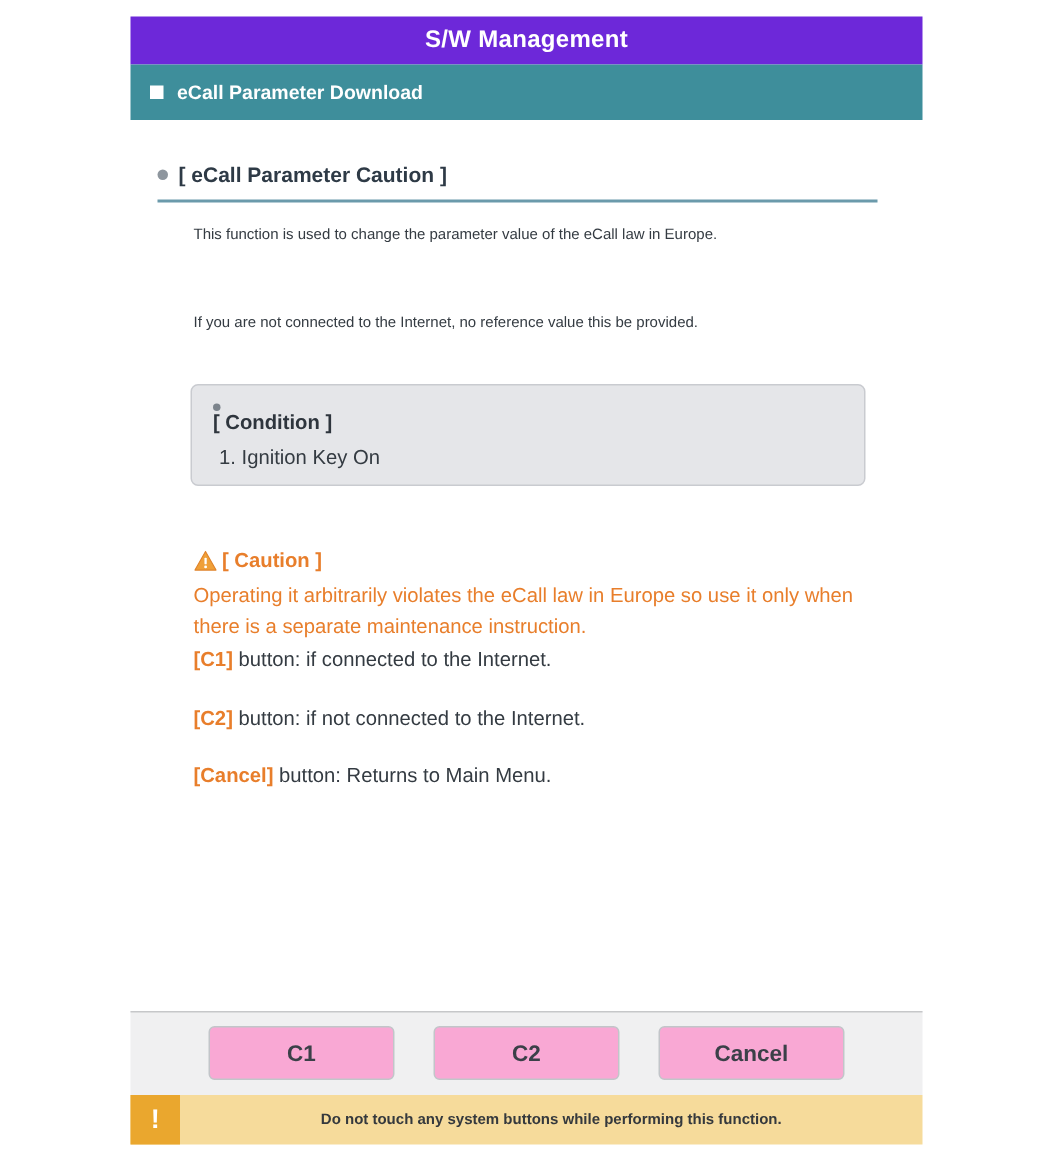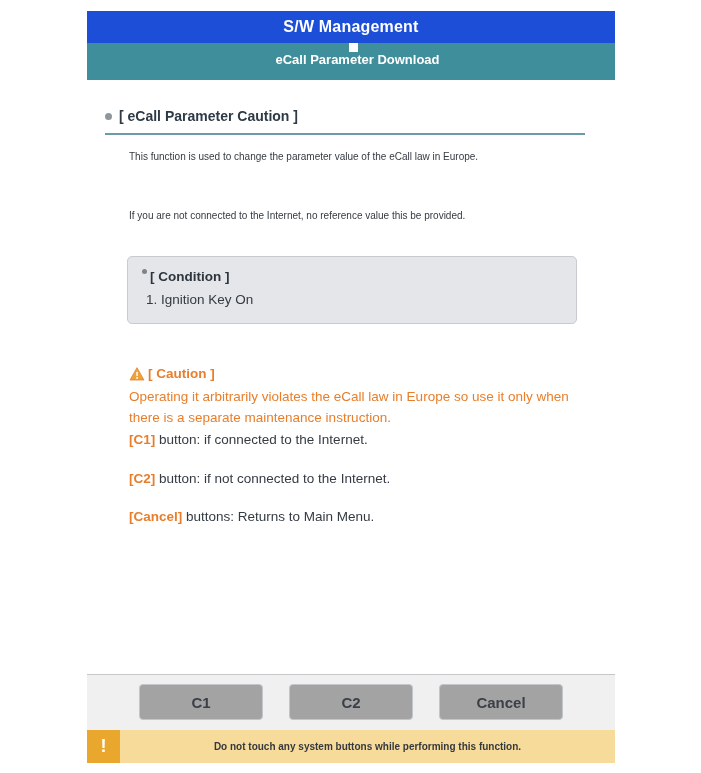--- a/index.html
+++ b/index.html
@@ -5,27 +5,27 @@
   html,body{margin:0;padding:0;}
   body{
     width:701px;height:773px;background:#ffffff;position:relative;
     font-family:"Liberation Sans", sans-serif;
     -webkit-font-smoothing:antialiased;
   }
   .panel{position:absolute;left:87px;top:11px;width:528px;height:752px;}
 
   
   .bar-dark{
-    position:absolute;top:0;left:0;right:0;height:32px;background:#1d4ed8;
+    position:absolute;top:0;left:0;right:0;height:32px;background:#6d28d9;
     display:flex;align-items:center;justify-content:center;
   }
   .bar-dark .title{color:#ffffff;font-weight:bold;font-size:16px;letter-spacing:.2px;}
   .bar-teal{
     position:absolute;top:32px;left:0;right:0;height:37px;background:#3e8e9b;
-    display:flex;align-items:center;padding-left:13px;box-sizing:border-box;flex-direction:column;
+    display:flex;align-items:center;padding-left:13px;box-sizing:border-box;
   }
   .sq{width:9px;height:9px;background:#ffffff;display:inline-block;margin-right:9px;}
   .bar-teal .subtitle{color:#ffffff;font-weight:bold;font-size:13px;}
 
   
   .section-head{
     position:absolute;top:97px;left:18px;right:30px;
     border-bottom:2px solid #6b9aab;padding-bottom:9px;
     display:flex;align-items:center;
   }
@@ -35,21 +35,21 @@
   .para{position:absolute;left:42px;right:30px;font-size:10px;line-height:21px;color:#343b42;}
   .para.p1{top:135px;}
   .para.p2{top:194px;}
 
   
   .cond{
     position:absolute;top:245px;left:40px;width:450px;height:68px;box-sizing:border-box;
     background:#e5e6e9;border:1px solid #c9cbd0;border-radius:5px;
     padding:12px 10px 0 14px;
   }
-  .cond-head{display:flex;align-items:flex-start;}
+  .cond-head{display:flex;align-items:flex-start;flex-direction:column;}
   .mini-dot{width:5px;height:5px;border-radius:50%;background:#7c848c;display:inline-block;margin-right:3px;flex:0 0 auto;}
   .cond-title{font-weight:bold;font-size:13.5px;color:#2e353d;}
   .cond-item{margin-top:8px;padding-left:4px;font-size:13.5px;color:#343b42;}
 
   
   .caution{position:absolute;top:331px;left:42px;right:30px;}
   .caution-head{display:flex;align-items:center;margin-top:24px;}
   .warn-svg{width:16px;height:14px;margin-right:3px;flex:0 0 auto;}
   .caution-title{font-weight:bold;font-size:13.5px;color:#e87e2b;}
   .caution-text{margin-top:5px;color:#e87e2b;font-size:13.5px;line-height:21px;}
@@ -59,21 +59,21 @@
   .help .key{color:#e87e2b;font-weight:bold;}
   .help.h1{top:421px;} .help.h2{top:460px;} .help.h3{top:498px;}
 
   
   .footer{
     position:absolute;top:663px;left:0;right:0;height:56px;background:#f0f0f1;
     border-top:1px solid #c6c7c9;box-sizing:border-box;
     display:flex;justify-content:center;align-items:flex-start;gap:26px;padding-top:9px;
   }
   .btn{
-    width:124px;height:36px;background:#a3a3a3;border:1px solid #c2c5c9;border-radius:4px;
+    width:124px;height:36px;background:#f9a8d4;border:1px solid #c2c5c9;border-radius:4px;
     font-family:"Liberation Sans", sans-serif;font-weight:bold;font-size:15px;color:#3b4048;
     display:flex;align-items:center;justify-content:center;cursor:pointer;box-sizing:border-box;
   }
   .notice{
     position:absolute;top:719px;left:0;right:0;height:33px;background:#f6db9b;
     display:flex;align-items:stretch;
   }
   .notice-icon{
     width:33px;flex:0 0 auto;background:#eaa72e;color:#ffffff;font-weight:bold;font-size:18px;
     display:flex;align-items:center;justify-content:center;
@@ -120,21 +120,21 @@
         <rect x="10.9" y="7.5" width="2.4" height="7" rx="1" fill="#ffffff"></rect>
         <circle cx="12.1" cy="17.2" r="1.5" fill="#ffffff"></circle>
       </svg>
       <span class="caution-title">[ Caution ]</span>
     </div>
     <div class="caution-text">Operating it arbitrarily violates the eCall law in Europe so use it only when there is a separate maintenance instruction.</div>
   </div>
 
   <div class="help h1"><span class="key">[C1]</span><span> button: if connected to the Internet.</span></div>
   <div class="help h2"><span class="key">[C2]</span><span> button: if not connected to the Internet.</span></div>
-  <div class="help h3"><span class="key">[Cancel]</span><span> buttons: Returns to Main Menu.</span></div>
+  <div class="help h3"><span class="key">[Cancel]</span><span> button: Returns to Main Menu.</span></div>
 
   <div class="footer">
     <button class="btn">C1</button>
     <button class="btn">C2</button>
     <button class="btn">Cancel</button>
   </div>
 
   <div class="notice">
     <div class="notice-icon">!</div>
     <div class="notice-text">Do not touch any system buttons while performing this function.</div>

